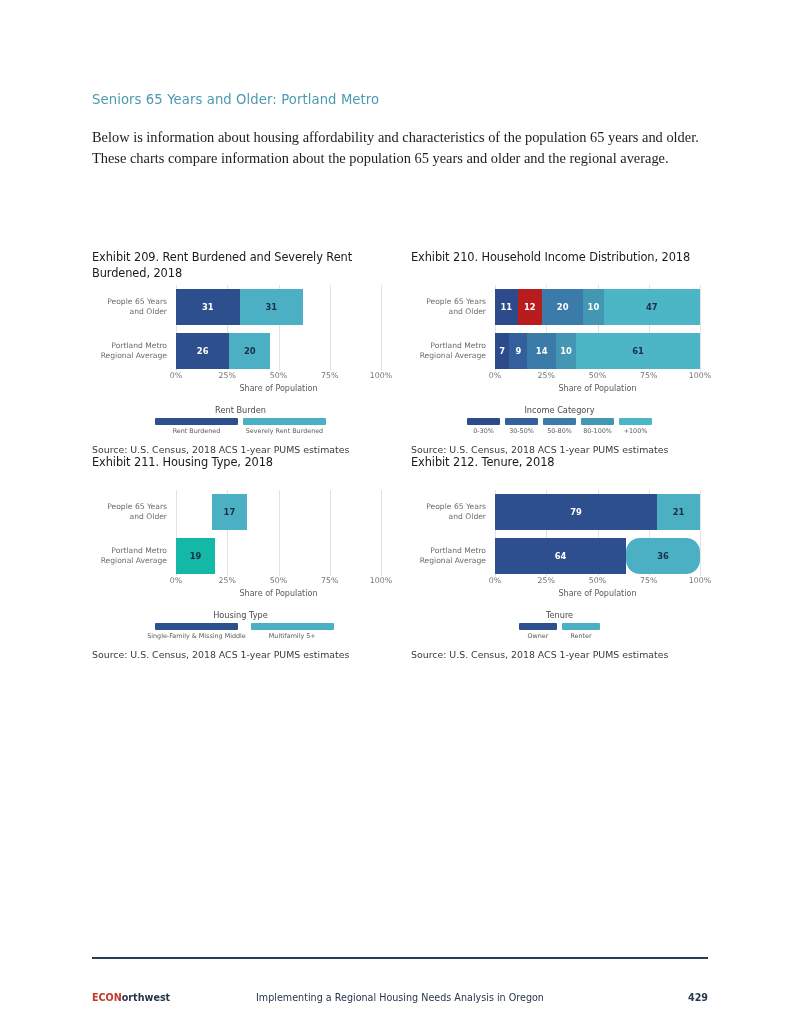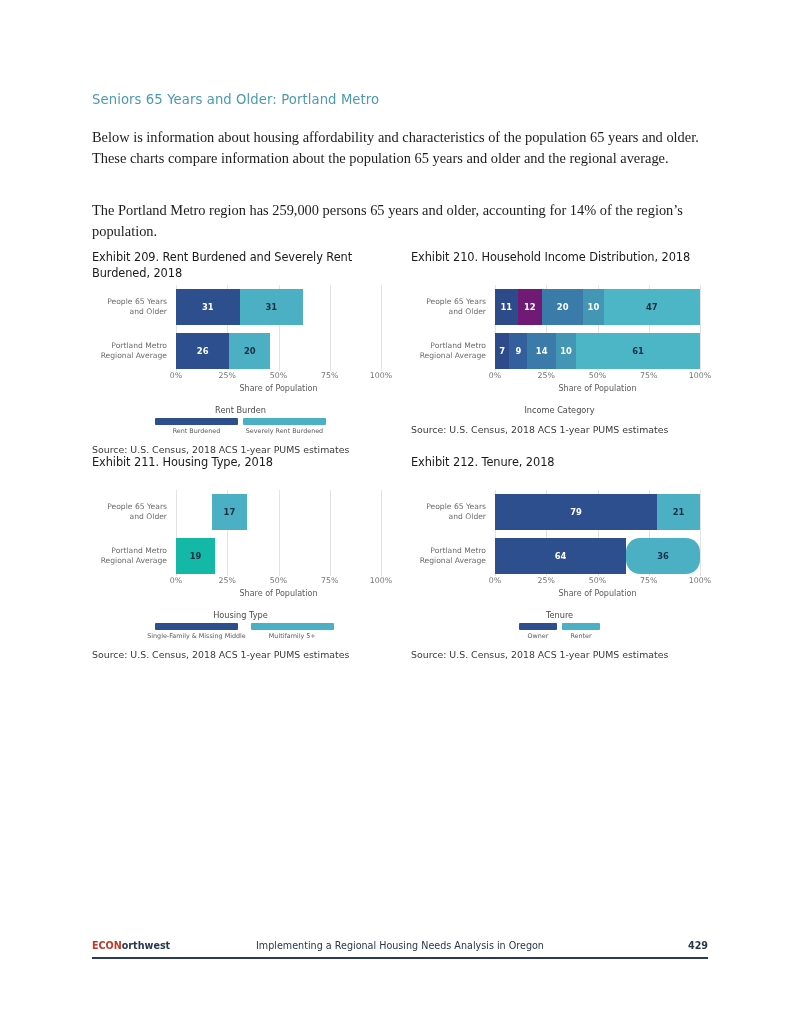--- a/index.html
+++ b/index.html
@@ -198,21 +198,21 @@
     left: 92px;
     right: 92px;
     top: 957px;
     height: 1.6px;
     background: #2b3a55;
   }
   .footer {
     position: absolute;
     left: 92px;
     right: 92px;
-    top: 940px;
+    top: 992px;
     height: 16px;
     font-family: "DejaVu Sans", sans-serif;
     font-size: 9.6px;
   }
   .footer-logo {
     position: absolute;
     left: 0;
     top: 0;
   }
   .footer-logo .econ { color: #c0392b; font-weight: 600; }
@@ -235,21 +235,20 @@
 </style>
 </head>
 <body>
 
 <div class="page">
 
   <div class="section-heading">Seniors 65 Years and Older: Portland Metro</div>
 
   <div class="prose p1">Below is information about housing affordability and characteristics of the population 65 years and older. These charts compare information about the population 65 years and older and the regional average.</div>
 
-  <div class="prose p2">The Portland Metro region has 259,000 persons 65 years and older, accounting for 14% of the region’s population.</div>
 
   <div class="charts" id="charts-container">
       <div class="chart-row">
         <div class="chart-cell">
           <div class="exhibit-title">Exhibit 209. Rent Burdened and Severely Rent Burdened, 2018</div>
           <div class="plot">
             <div class="gridlines">
               <div class="gridline" style="left: 0%;"></div>
               <div class="gridline" style="left: 25%;"></div>
               <div class="gridline" style="left: 50%;"></div>
@@ -299,21 +298,21 @@
               <div class="gridline" style="left: 0%;"></div>
               <div class="gridline" style="left: 25%;"></div>
               <div class="gridline" style="left: 50%;"></div>
               <div class="gridline" style="left: 75%;"></div>
               <div class="gridline" style="left: 100%;"></div>
             </div>
             <div class="bar-row r0">
               <div class="row-label">People 65 Years
 and Older</div>
               <div class="seg" style="width: 11%; background: rgb(45, 74, 138); color: rgb(255, 255, 255);">11</div>
-              <div class="seg" style="width: 12%; background: #701a75; color: rgb(255, 255, 255); text-align: right;">12</div>
+              <div class="seg" style="width: 12%; background: #b91c1c; color: rgb(255, 255, 255); text-align: right;">12</div>
               <div class="seg" style="width: 20%; background: rgb(58, 123, 169); color: rgb(255, 255, 255);">20</div>
               <div class="seg" style="width: 10%; background: rgb(67, 151, 181); color: rgb(255, 255, 255);">10</div>
               <div class="seg" style="width: 47%; background: rgb(76, 181, 198); color: rgb(26, 46, 68);">47</div>
             </div>
             <div class="bar-row r1">
               <div class="row-label">Portland Metro
 Regional Average</div>
               <div class="seg" style="width: 7%; background: rgb(45, 74, 138); color: rgb(255, 255, 255);">7</div>
               <div class="seg" style="width: 9%; background: rgb(51, 96, 156); color: rgb(255, 255, 255);">9</div>
               <div class="seg" style="width: 14%; background: rgb(58, 123, 169); color: rgb(255, 255, 255);">14</div>
@@ -324,20 +323,42 @@
           <div class="axis">
             <div class="tick" style="left: 0%;">0%</div>
             <div class="tick" style="left: 25%;">25%</div>
             <div class="tick" style="left: 50%;">50%</div>
             <div class="tick" style="left: 75%;">75%</div>
             <div class="tick" style="left: 100%;">100%</div>
           </div>
           <div class="axis-title">Share of Population</div>
           <div class="legend">
             <div class="legend-title">Income Category</div>
+            <div class="legend-swatches">
+              <div class="legend-item">
+                <div class="swatch" style="background: rgb(45, 74, 138); width: 33px;"></div>
+                <div class="legend-label">0-30%</div>
+              </div>
+              <div class="legend-item">
+                <div class="swatch" style="background: rgb(51, 96, 156); width: 33px;"></div>
+                <div class="legend-label">30-50%</div>
+              </div>
+              <div class="legend-item">
+                <div class="swatch" style="background: rgb(58, 123, 169); width: 33px;"></div>
+                <div class="legend-label">50-80%</div>
+              </div>
+              <div class="legend-item">
+                <div class="swatch" style="background: rgb(67, 151, 181); width: 33px;"></div>
+                <div class="legend-label">80-100%</div>
+              </div>
+              <div class="legend-item">
+                <div class="swatch" style="background: rgb(76, 181, 198); width: 33px;"></div>
+                <div class="legend-label">+100%</div>
+              </div>
+            </div>
           </div>
           <div class="source">Source: U.S. Census, 2018 ACS 1-year PUMS estimates</div>
         </div>
       </div>
       <div class="chart-row">
         <div class="chart-cell">
           <div class="exhibit-title">Exhibit 211. Housing Type, 2018</div>
           <div class="plot">
             <div class="gridlines">
               <div class="gridline" style="left: 0%;"></div>

